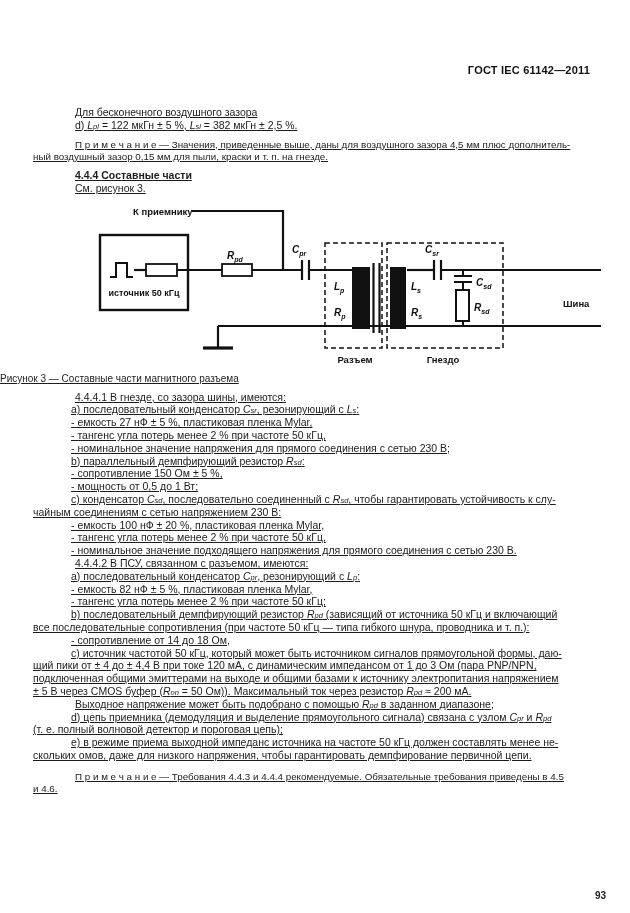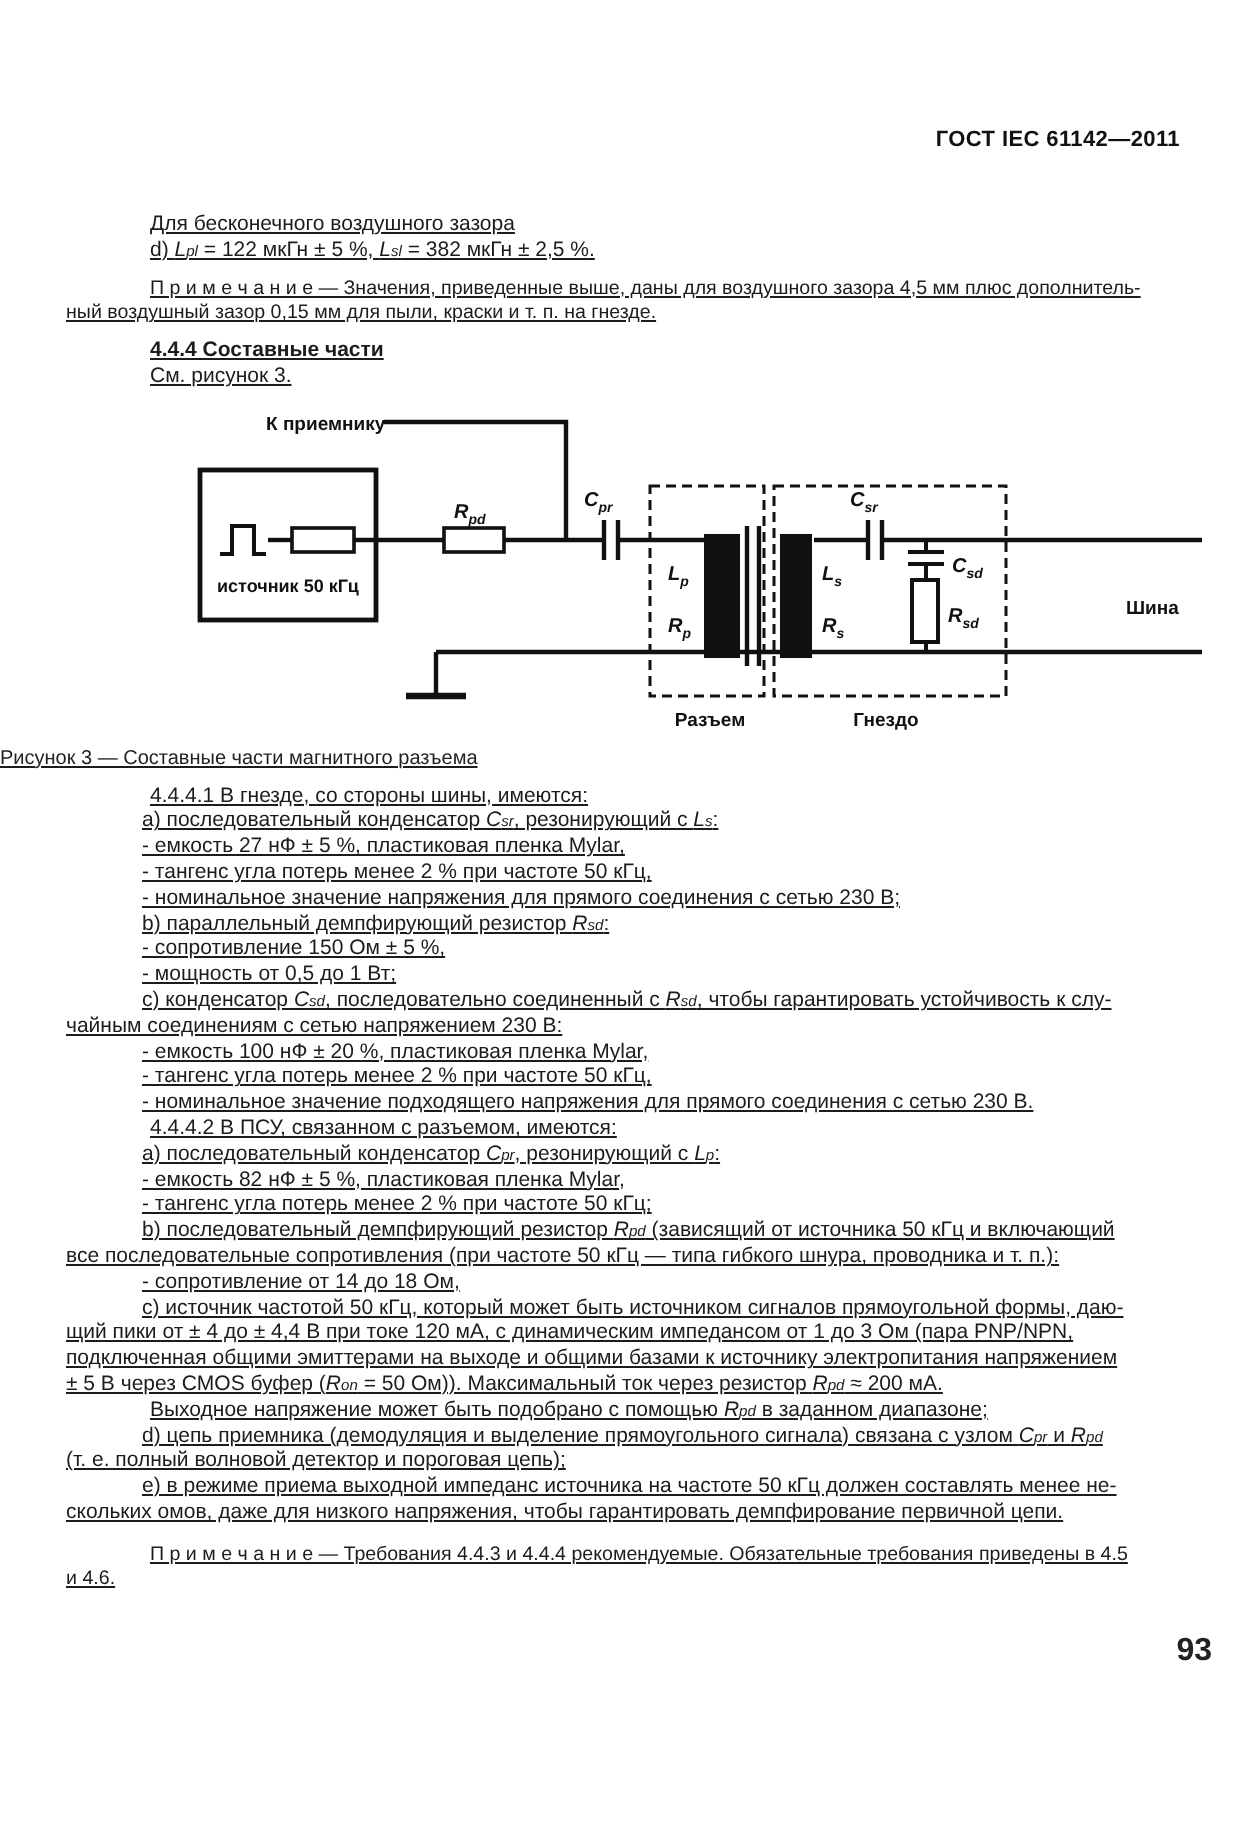--- a/index.html
+++ b/index.html
@@ -24,21 +24,21 @@
   .note2{font-size:9.8px;line-height:12.4px;text-indent:42px;margin-top:9px;}
   sub{font-size:72%;vertical-align:-18%;line-height:0;}
   i.v{font-style:italic;}
   .figure{margin:6px 0 5px -33px;width:556px;}
   .caption{
     text-align:left;font-size:10px;color:#222;margin-top:1px;
   }
   .flab{font-size:9.5px;font-weight:bold;fill:#111;}
   .fsrc{font-size:9px;font-weight:bold;fill:#111;}
   .fvar{font-size:10px;font-weight:bold;font-style:italic;fill:#111;}
-  .pagenum{position:absolute;top:817px;right:24px;font-size:16px;color:#222;font-weight:bold;}
+  .pagenum{position:absolute;top:890px;right:24px;font-size:10px;color:#222;font-weight:bold;}
 </style>
 </head>
 <body>
 
 <div class="header">ГОСТ IEC 61142—2011</div>
 
 <div class="content">
   <div id="text-before">
       <div class="para ind">Для  бесконечного воздушного зазора</div>
       <div class="para ind">d) <i class="v">L<sub>pl</sub></i> = 122 мкГн ± 5 %,  <i class="v">L<sub>sl</sub></i> = 382 мкГн ± 2,5  %.</div>
@@ -112,21 +112,21 @@
       <text x="411" y="89" class="fvar"><tspan>L</tspan><tspan dy="2.8" font-size="7">s</tspan></text>
       <text x="411" y="115" class="fvar"><tspan>R</tspan><tspan dy="2.8" font-size="7">s</tspan></text>
       <text x="425" y="52" class="fvar"><tspan>C</tspan><tspan dy="2.8" font-size="7">sr</tspan></text>
       <text x="476" y="85" class="fvar"><tspan>C</tspan><tspan dy="2.8" font-size="7">sd</tspan></text>
       <text x="474" y="110" class="fvar"><tspan>R</tspan><tspan dy="2.8" font-size="7">sd</tspan></text>
     </svg>
     <div class="caption">Рисунок 3 — Составные части  магнитного разъема</div>
   </div>
 
   <div id="text-after">
-      <div class="para ind">4.4.4.1  В гнезде, со стороны шины, имеются:</div>
+      <div class="para ind">4.4.4.1  В гнезде, со зазора шины, имеются:</div>
       <div class="para item">a)  последовательный конденсатор <i class="v">C<sub>sr</sub></i>, резонирующий с <i class="v">L<sub>s</sub></i>:</div>
       <div class="para item">- емкость 27 нФ ± 5 %, пластиковая  пленка Mylar,</div>
       <div class="para item">- тангенс угла потерь менее 2 % при частоте 50 кГц,</div>
       <div class="para item">- номинальное значение напряжения для  прямого соединения с сетью 230 В;</div>
       <div class="para item">b)  параллельный демпфирующий резистор <i class="v">R<sub>sd</sub></i>:</div>
       <div class="para item">- сопротивление 150 Ом ± 5 %,</div>
       <div class="para item">- мощность от 0,5 до 1 Вт;</div>
       <div class="para item">c) конденсатор <i class="v">C<sub>sd</sub></i>, последовательно соединенный с <i class="v">R<sub>sd</sub></i>, чтобы гарантировать устойчивость к слу-<br>чайным соединениям с сетью напряжением 230 В:</div>
       <div class="para item">- емкость 100 нФ ± 20 %, пластиковая пленка Mylar,</div>
       <div class="para item">- тангенс угла потерь менее 2 % при частоте 50 кГц,</div>

